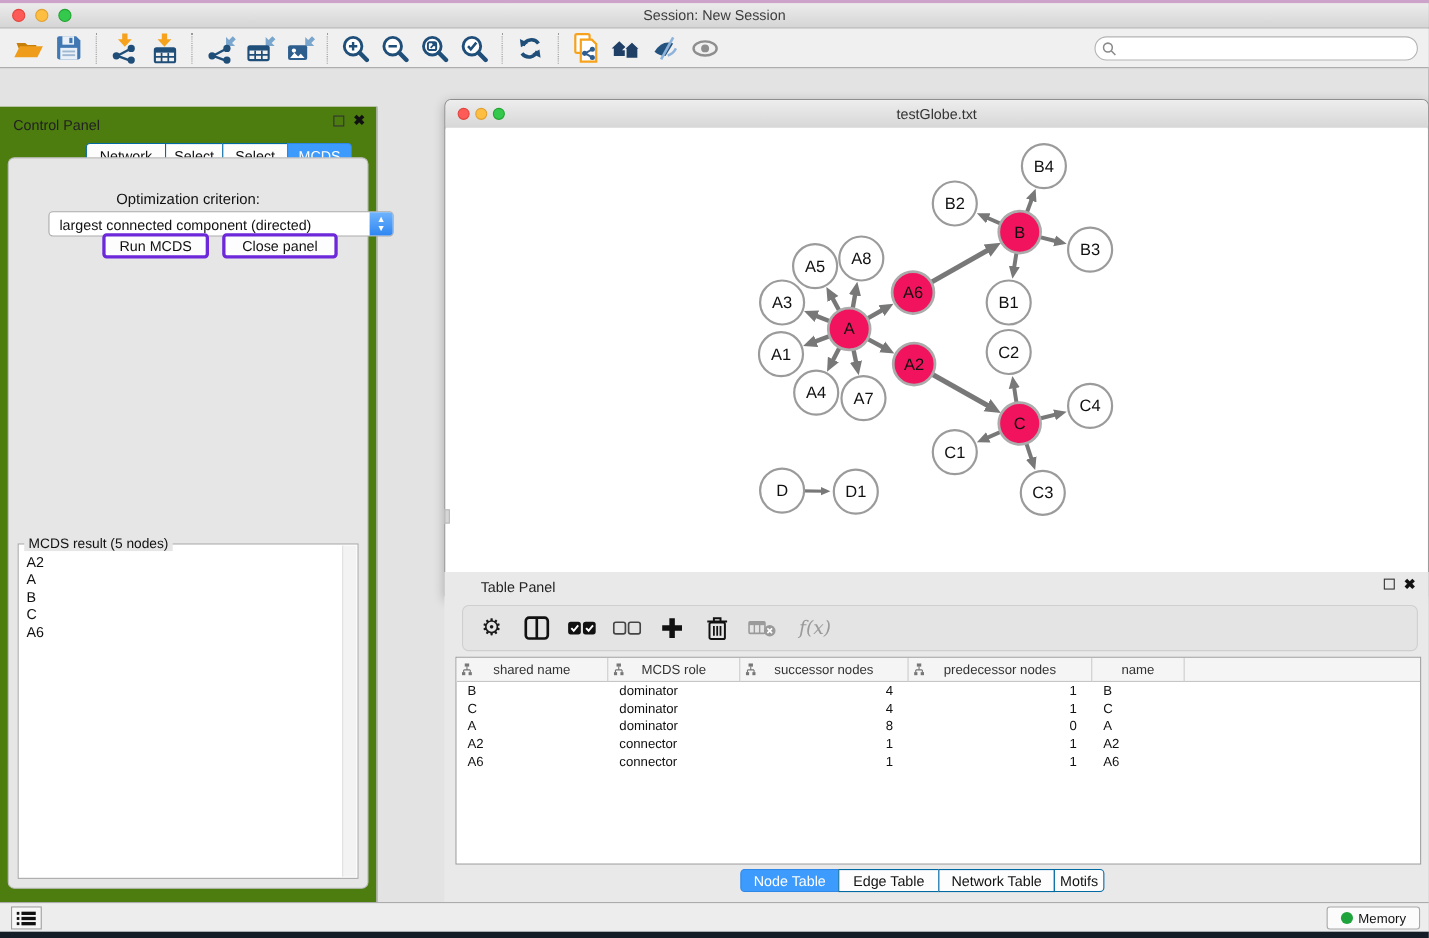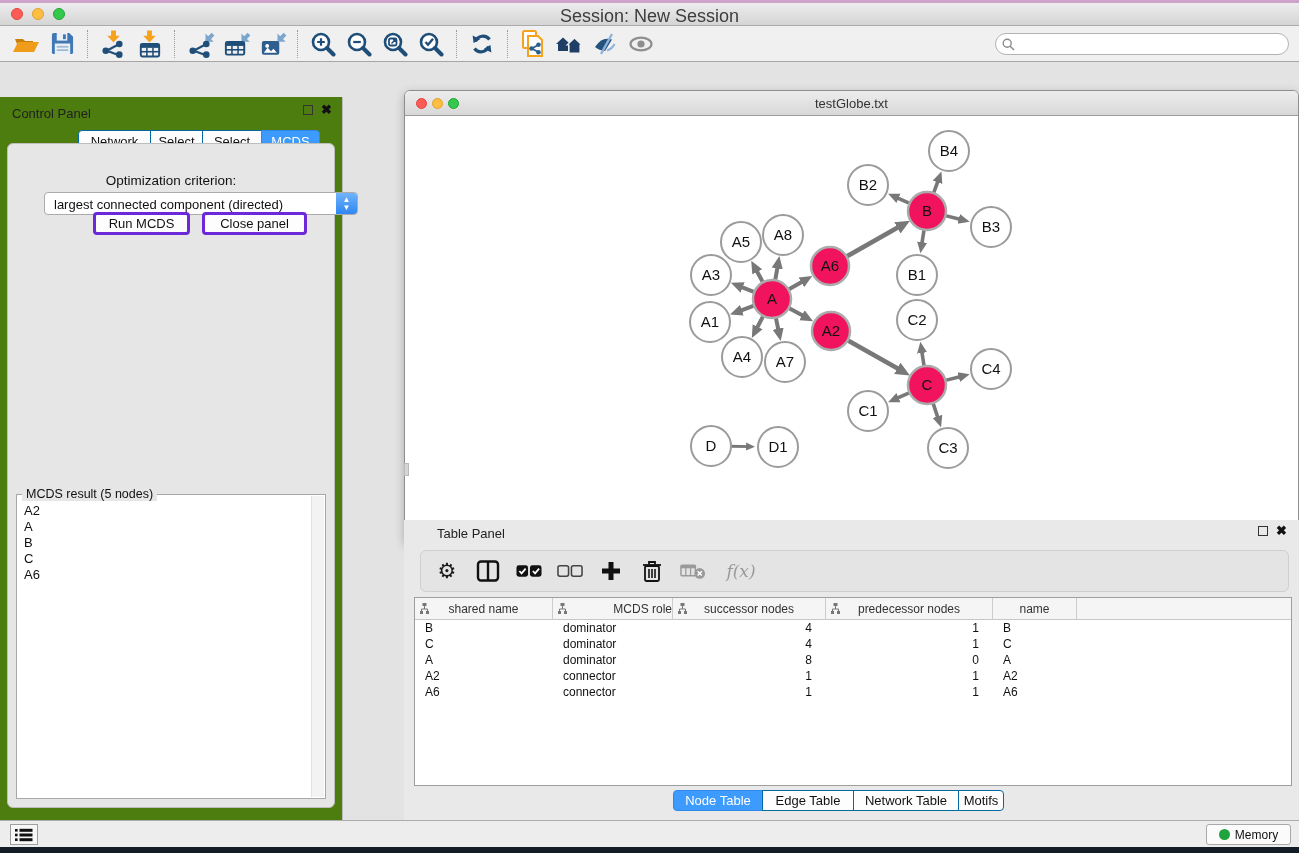--- a/index.html
+++ b/index.html
@@ -9,21 +9,21 @@
     font-family:"Liberation Sans", sans-serif; background:#E3E3E3; color:#1a1a1a;
   }
   
   .top-edge { position:absolute; top:0; left:0; right:0; height:3px; background:#CDA3CB; }
   .titlebar {
     position:absolute; top:3px; left:0; right:0; height:23px;
     background:linear-gradient(#ECECEC,#D5D5D5); border-bottom:1px solid #ABABAB;
   }
   .titlebar .win-title {
     position:absolute; left:0; right:0; top:3px; text-align:center;
-    font-size:18px; color:#3d3d3d;
+    font-size:13px; color:#3d3d3d;
   }
   .traffic { position:absolute; top:5px; width:12px; height:12px; border-radius:50%; }
   .t-red    { left:11px;  background:#FC5B57; border:1px solid #E2453F; }
   .t-yellow { left:32px;  background:#FDBE41; border:1px solid #E0A131; }
   .t-green  { left:53px;  background:#34C94C; border:1px solid #23A433; }
   .toolbar {
     position:absolute; top:26px; left:0; right:0; height:36px;
     background:#F0F0F0; border-bottom:1px solid #A6A6A6;
     display:flex; align-items:center; padding-left:8px;
   }
@@ -546,21 +546,21 @@
       <div class="thead">
           <div class="th" style="width: 138px;">
             <span class="attr-icon"><svg width="9" height="11" viewBox="0 0 9 11">
                 <rect x="2.5" y="0" width="4" height="3" fill="#777"></rect>
                 <path d="M4.5 3 v3 M1.5 6 h6 M1.5 6 v2 M7.5 6 v2" stroke="#777" fill="none"></path>
                 <rect x="0" y="8" width="3" height="3" fill="#777"></rect>
                 <rect x="6" y="8" width="3" height="3" fill="#777"></rect>
               </svg></span>
             <span>shared name</span>
           </div>
-          <div class="th" style="width: 120px; justify-content: flex-end;">
+          <div class="th" style="width: 120px;">
             <span class="attr-icon"><svg width="9" height="11" viewBox="0 0 9 11">
                 <rect x="2.5" y="0" width="4" height="3" fill="#777"></rect>
                 <path d="M4.5 3 v3 M1.5 6 h6 M1.5 6 v2 M7.5 6 v2" stroke="#777" fill="none"></path>
                 <rect x="0" y="8" width="3" height="3" fill="#777"></rect>
                 <rect x="6" y="8" width="3" height="3" fill="#777"></rect>
               </svg></span>
             <span>MCDS role</span>
           </div>
           <div class="th" style="width: 153px;">
             <span class="attr-icon"><svg width="9" height="11" viewBox="0 0 9 11">

